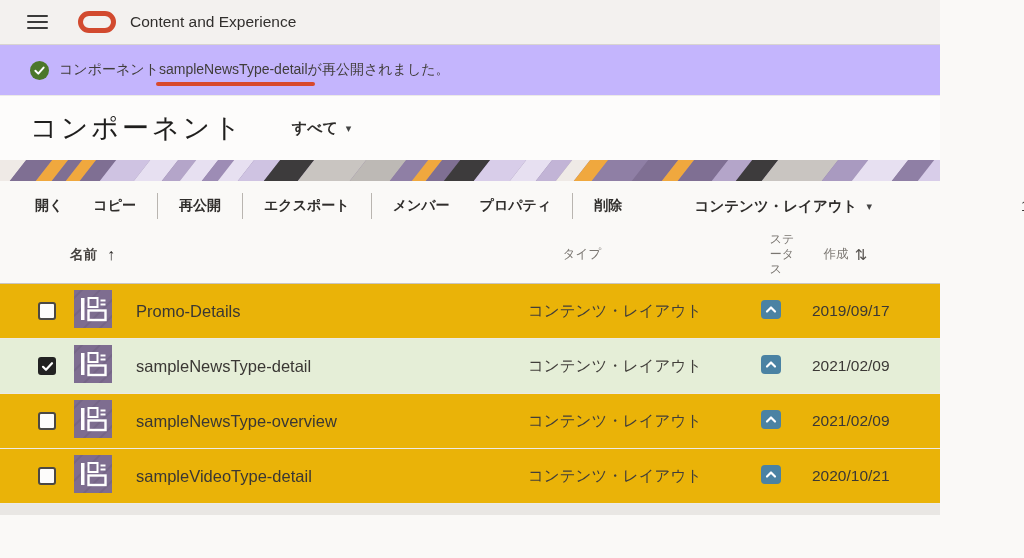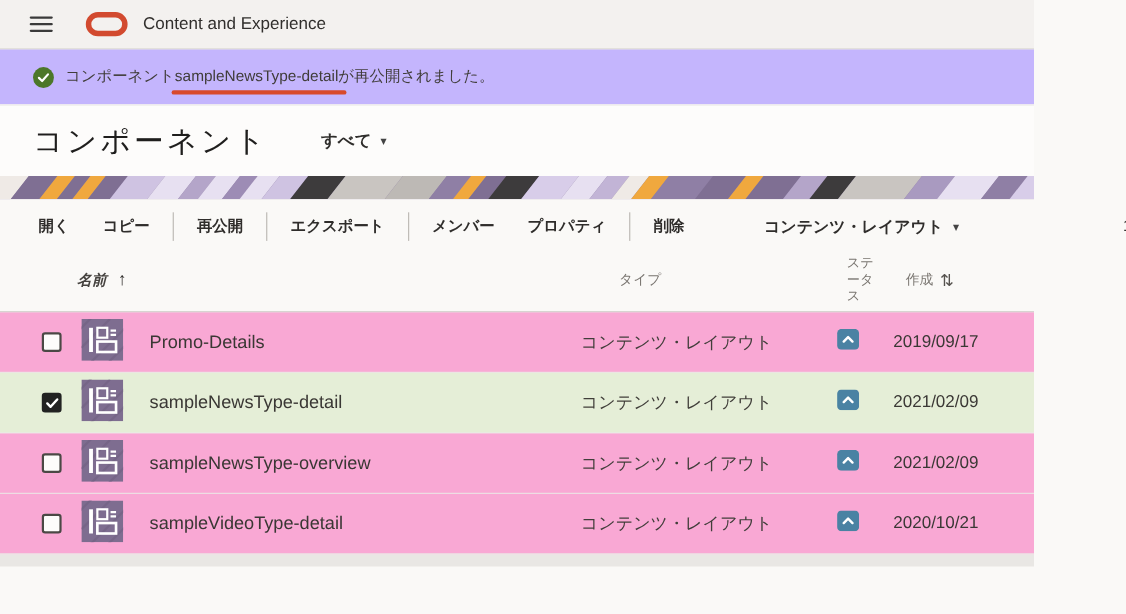--- a/index.html
+++ b/index.html
@@ -51,36 +51,36 @@
     font-weight:700; color:#2f2d2b; padding:0 10px; margin:0 5px; cursor:pointer; }
   .tb-divider { width:1px; height:26px; background:#b9b5b0; margin:0 6px; }
   .tb-filter { margin-left:auto; margin-right:68px; font-size:14.5px; font-weight:700;
     color:#2f2d2b; display:flex; align-items:center; gap:9px; cursor:pointer; }
   .tb-count { position:absolute; left:1021px; top:50%; transform:translateY(-50%);
     font-size:14.5px; color:#33312e; white-space:nowrap; }
 
   
   .thead { display:flex; align-items:center; height:58px; border-bottom:1px solid #c9c5c1;
     padding-left:30px; }
-  .col-lead { width:582px;font-style:italic; } 
+  .col-lead { width:582px; } 
   .col-type { width:226px; }
   .col-status { width:50px; }
   .col-date { width:136px; }
   .h-name { padding-left:40px; font-size:13.5px; font-weight:700; color:#45423f;
     display:flex; align-items:center; gap:10px; cursor:pointer; }
   .sort-asc { font-size:16px; font-weight:400; color:#2f2d2b; }
   .h-type { font-size:12.5px; color:#7a7671; }
   .h-status { width:34px; font-size:12px; color:#7a7671; word-break:break-all;
     line-height:1.25; }
   .h-date { padding-left:8px; font-size:12.5px; color:#7a7671; display:flex;
     align-items:center; gap:6px; cursor:pointer; }
   .sort-both { font-size:15px; color:#55524e; }
 
   .trow { display:flex; align-items:center; height:55px; padding-left:30px;
-    background:#f9a8d4; border-bottom:1px solid #eceae7; cursor:pointer; }
+    background:#eab308; border-bottom:1px solid #eceae7; cursor:pointer; }
   .trow.selected { background:#e5eed7; }
   .col-check { width:44px; }
   .col-icon { width:62px; }
   .col-name { flex:1; font-size:16.5px; color:#3a3734; }
   .checkbox { width:18px; height:18px; border:2px solid #4b4845; border-radius:3px;
     margin-left:8px; background:#fdfcfb; display:flex; align-items:center;
     justify-content:center; cursor:pointer; }
   .checkbox svg { display:none; }
   .checkbox.checked { background:#222; border-color:#222; }
   .checkbox.checked svg { display:block; }

